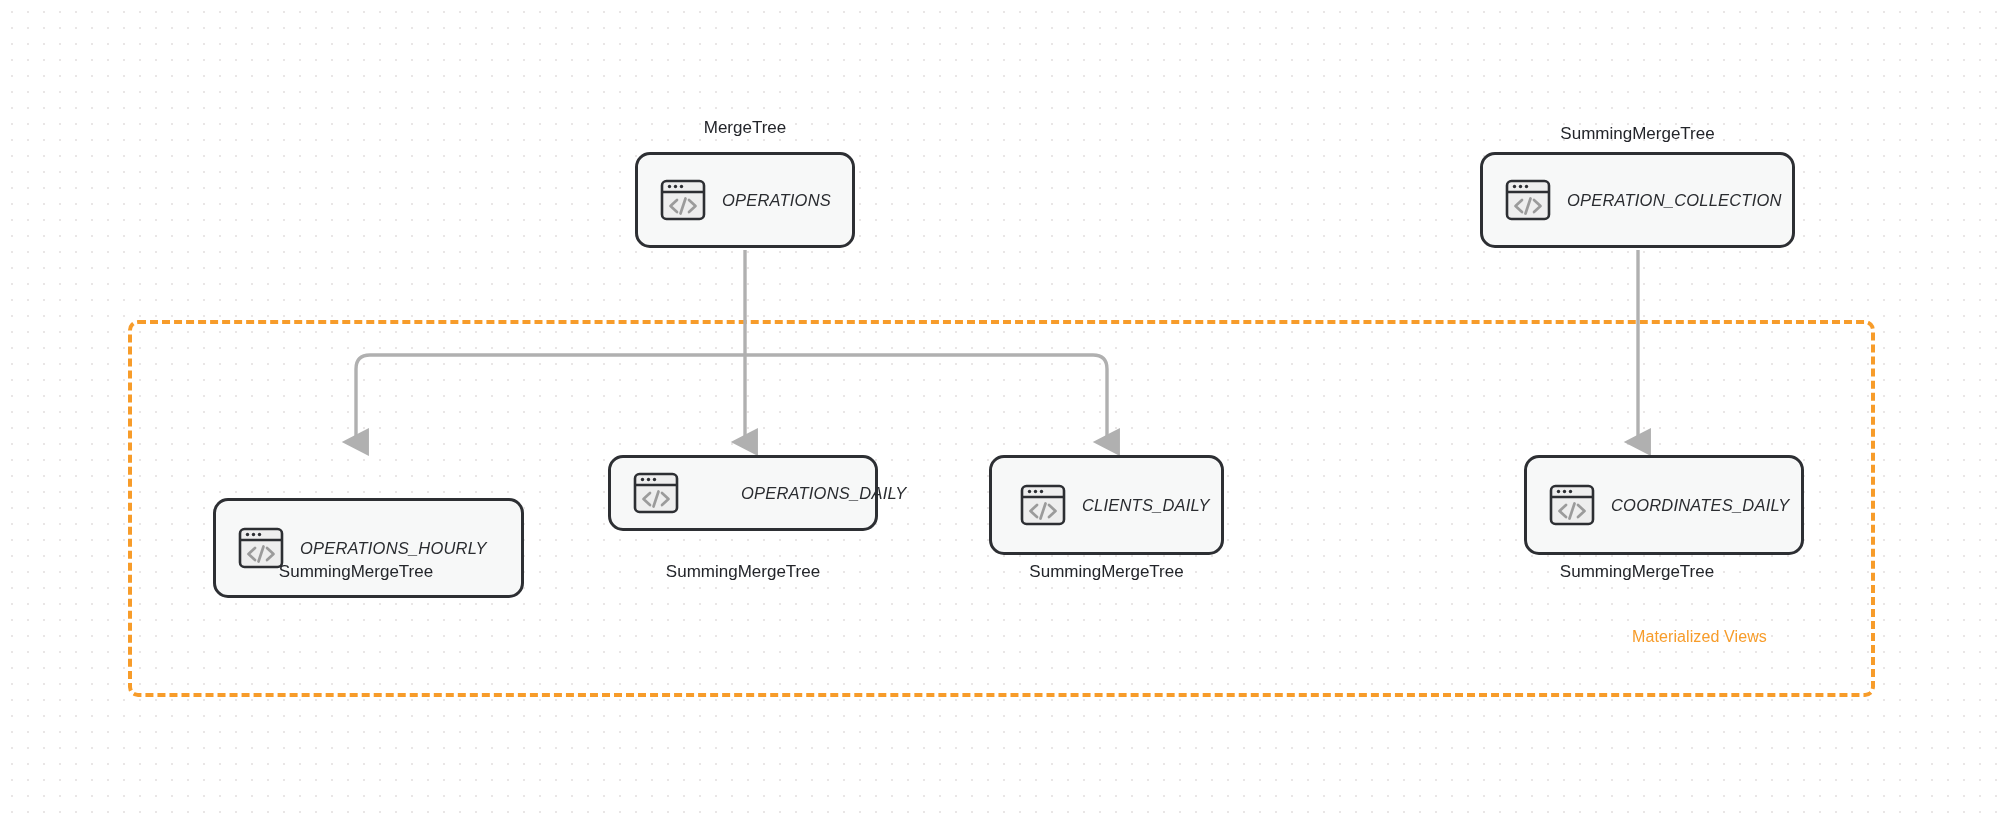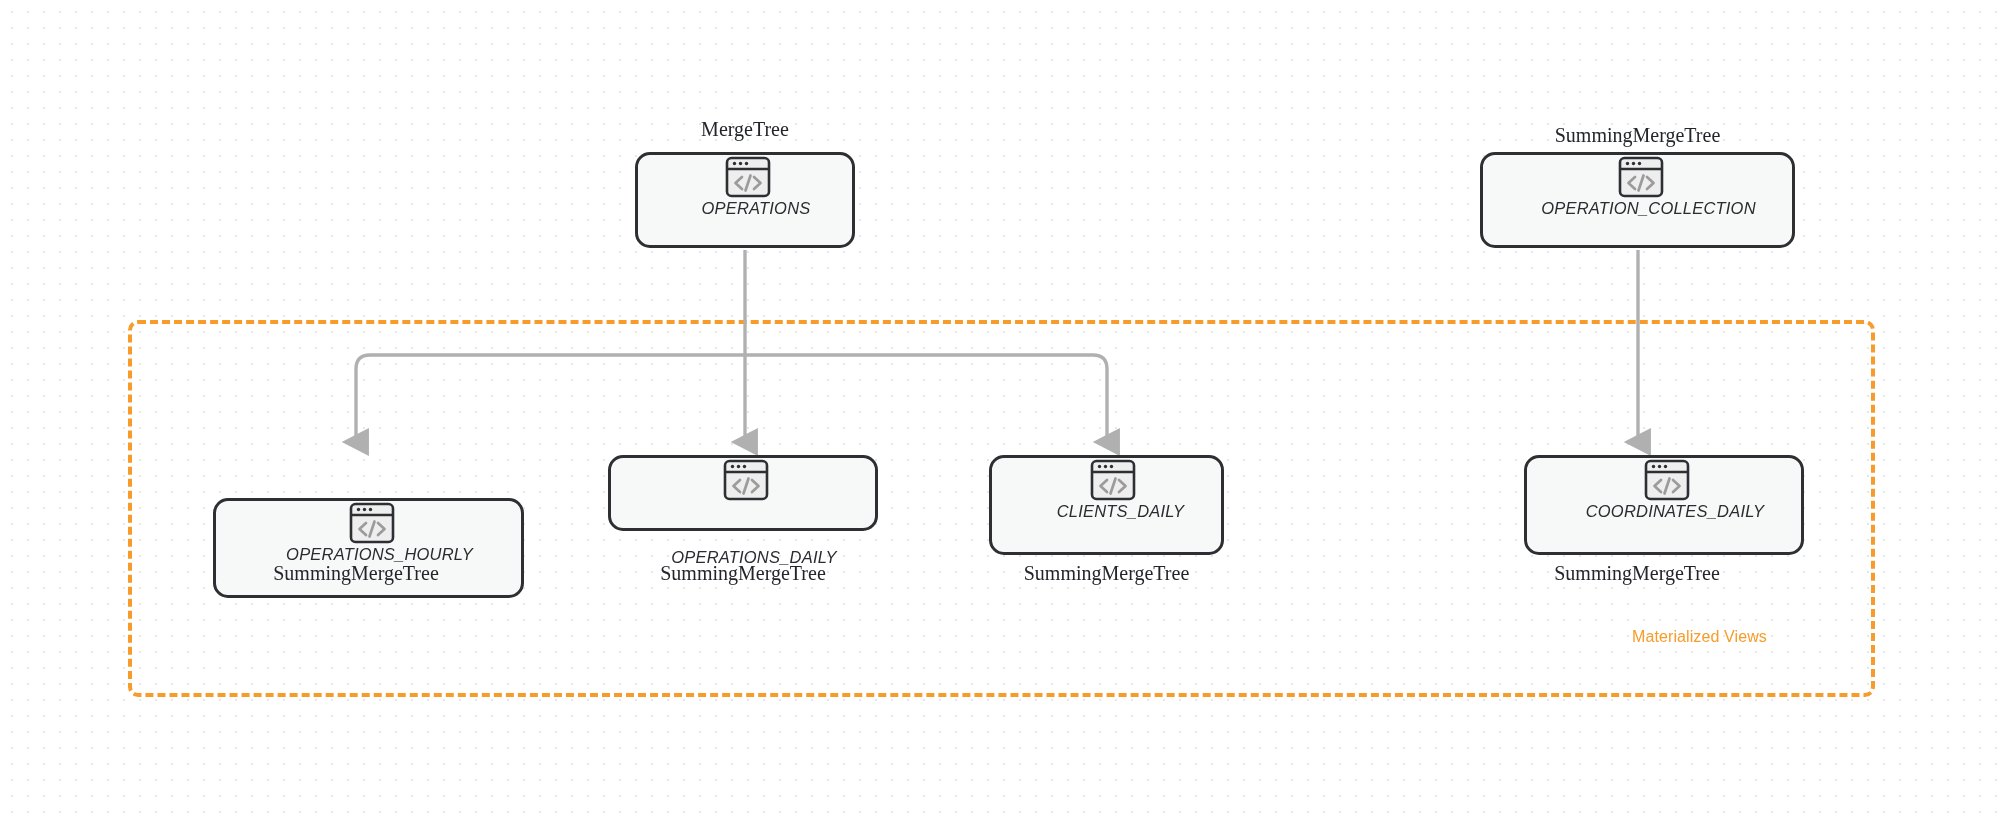--- a/index.html
+++ b/index.html
@@ -46,44 +46,42 @@
   
   .node {
     position: absolute;
     box-sizing: border-box;
     background: #f7f8f8;
     border: 3px solid #2d2f33;
     border-radius: 15px;
     display: flex;
     align-items: center;
     padding-left: 22px;
-    flex-direction: column;
   }
   .node-icon {
     flex: 0 0 auto;
     width: 46px;
     height: 44px;
     margin-right: 16px;
   }
   .node-label {
     font-size: 16.5px;
     font-style: italic;
     color: #2a2c30;
     letter-spacing: .2px;
     white-space: nowrap;
   }
 
   
   .engine-caption {
     position: absolute;
-    font-size: 20px;
+    font-size: 17px;
     color: #23252a;
     white-space: nowrap;
     text-align: center;
-    font-family: Liberation Serif, serif;
   }
 </style>
 </head>
 <body>
 
 <div id="canvas">
 
   <div class="mv-group" id="mv-group" style="left: 128px; top: 320px; width: 1747px; height: 377px; border-color: rgb(247, 156, 42);"></div>
   <div class="mv-group-label" id="mv-group-label" style="left: 1632px; top: 628px; color: rgb(247, 156, 42);">Materialized Views</div>
 

